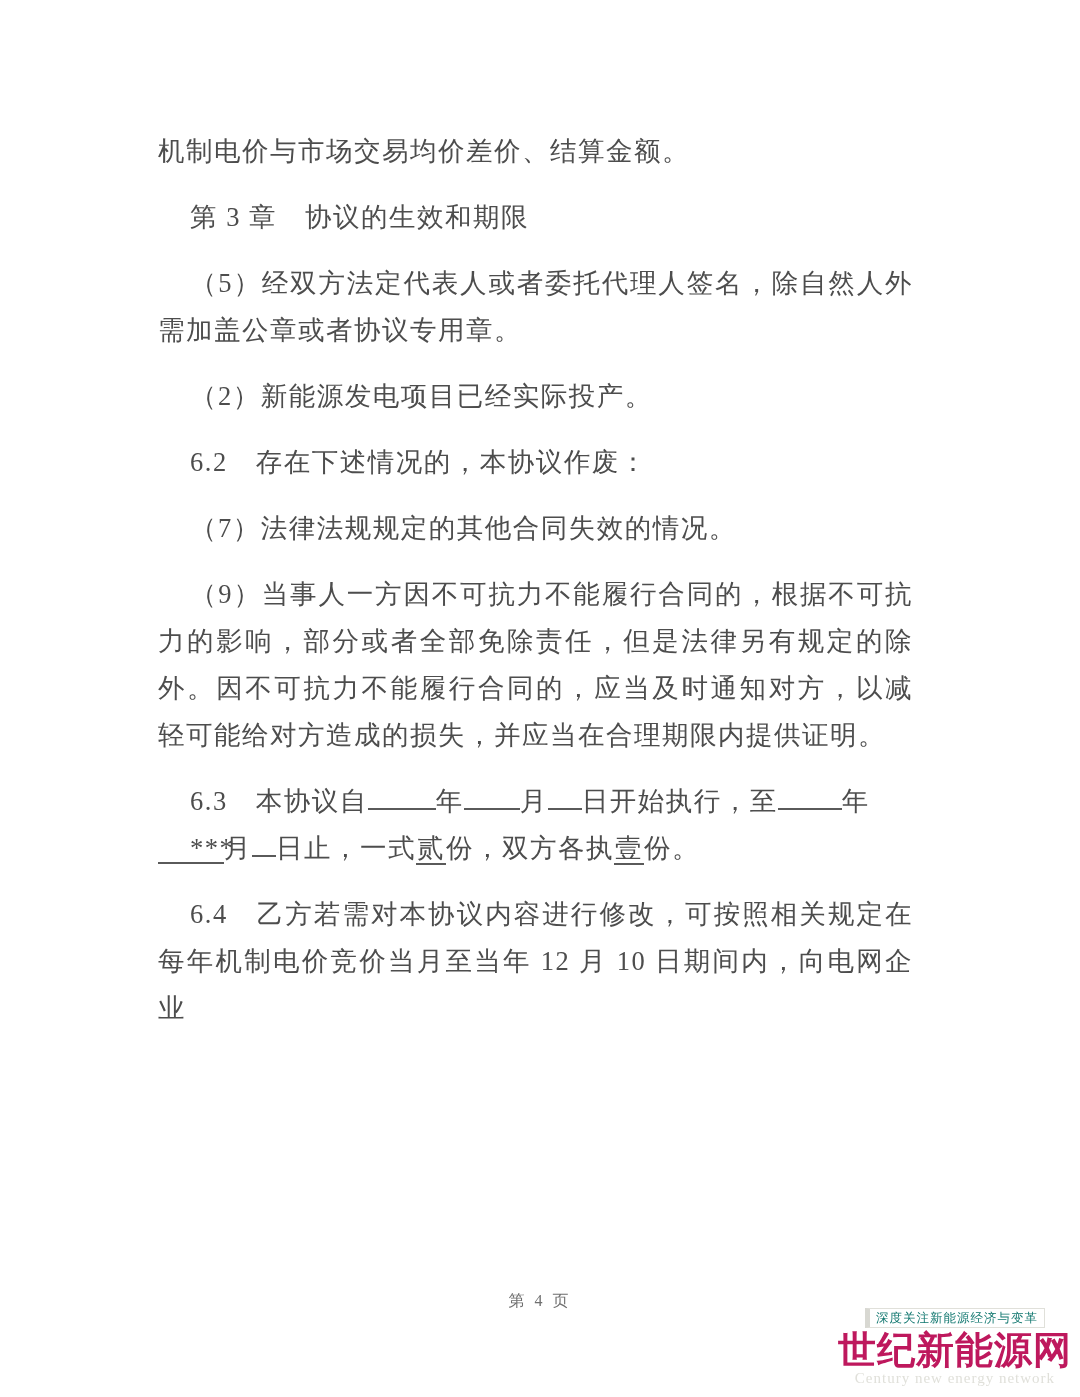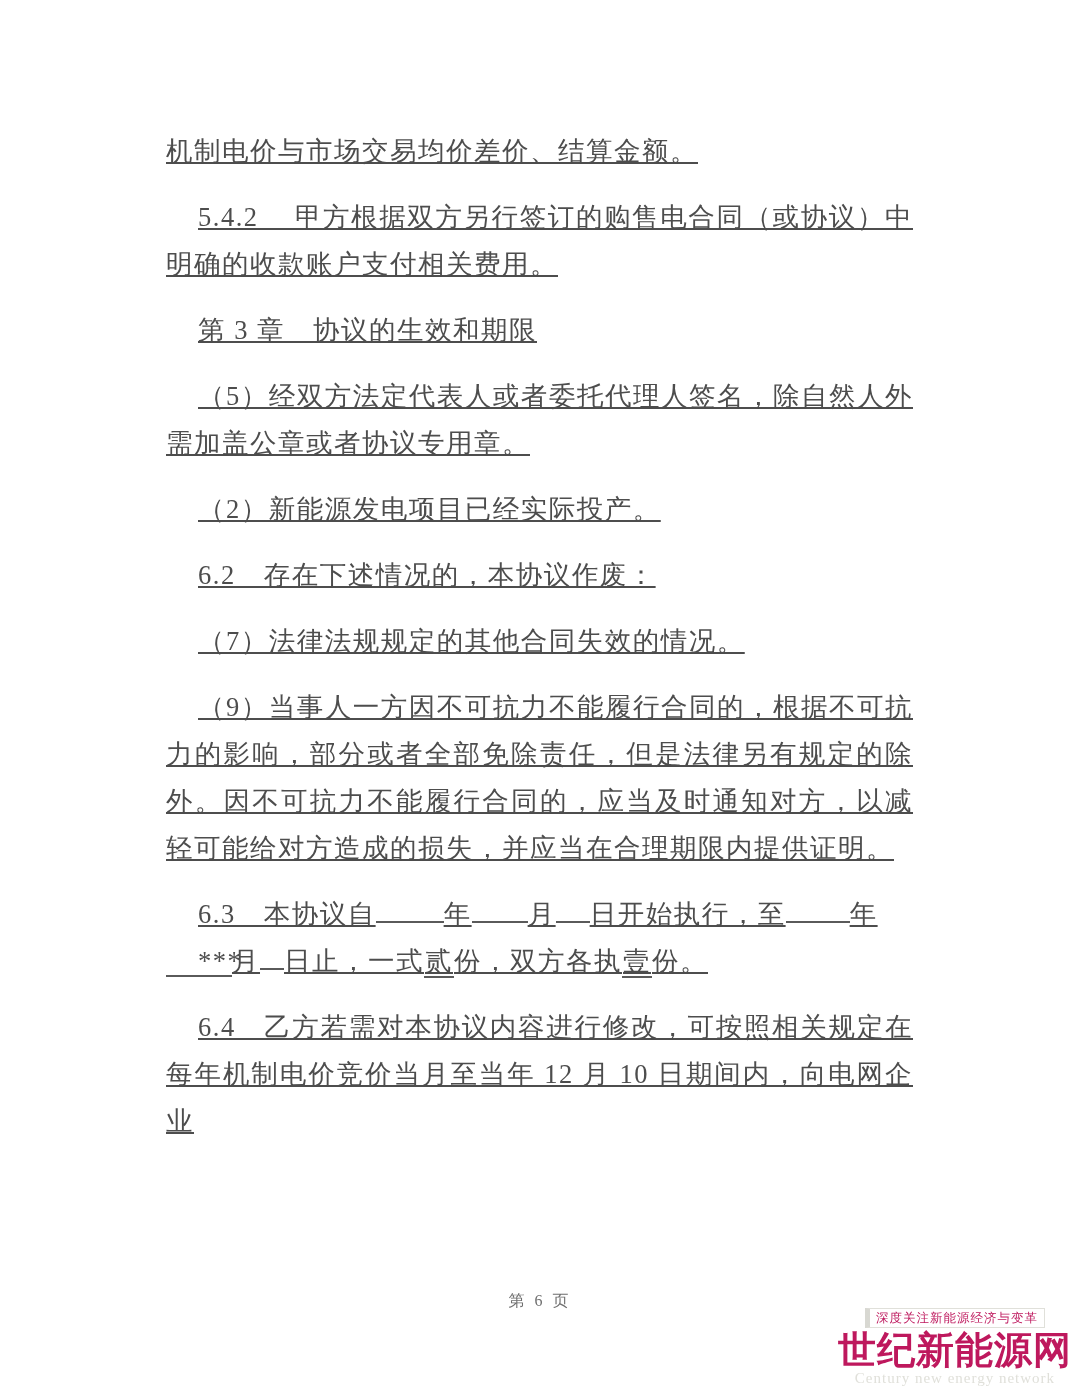--- a/index.html
+++ b/index.html
@@ -14,21 +14,21 @@
   .doc-body{
     position:absolute;
     left:158px;top:128px;
     width:755px;
     font-size:26.5px;
     line-height:47px;
     letter-spacing:1.5px;
     text-align:justify;
     text-justify:inter-ideograph;
   }
-  .para{margin:0 0 19px 8px;text-decoration:underline;}
+  .para{margin:0 0 19px 0;}
   .para.indent{text-indent:32px;}
   .u{
     border-bottom:2px solid #5a5a5a;
     padding:0 1px;
   }
   .blank{
     display:inline-block;
     border-bottom:2px solid #5a5a5a;
     height:1.02em;
     line-height:1;
@@ -53,21 +53,21 @@
     color:#e4e4df;
     line-height:1;
   }
   .wm-slogan{
     display:inline-block;
     border:1px solid #e0e0da;
     border-left:5px solid #d8d8d2;
     font-size:12.5px;
     letter-spacing:1px;
     padding:3px 6px 2px 6px;
-    color:#be185d;
+    color:#0f766e;
     font-family:"Liberation Sans","DejaVu Sans",sans-serif;
     margin-bottom:2px;
   }
   .wm-brand{
     font-size:38px;
     font-weight:bold;
     letter-spacing:1px;
     color:#be185d;
     margin:1px 0 2px 0;
     white-space:nowrap;
@@ -78,31 +78,30 @@
     color:#e0e0da;
     font-weight:normal;
   }
 </style>
 </head>
 <body>
 
 <div class="page">
   <div class="doc-body">
       <p class="para">机制电价与市场交易均价差价、结算金额。</p>
-      <p class="para indent">5.4.2　 甲方根据双方另行签订的购售电合同（或协议）中明确的收款账户支付相关费用。</p>
       <p class="para indent">第 3 章　协议的生效和期限</p>
       <p class="para indent">（5）经双方法定代表人或者委托代理人签名，除自然人外需加盖公章或者协议专用章。</p>
       <p class="para indent">（2）新能源发电项目已经实际投产。</p>
       <p class="para indent">6.2　存在下述情况的，本协议作废：</p>
       <p class="para indent">（7）法律法规规定的其他合同失效的情况。</p>
       <p class="para indent">（9）当事人一方因不可抗力不能履行合同的，根据不可抗力的影响，部分或者全部免除责任，但是法律另有规定的除外。因不可抗力不能履行合同的，应当及时通知对方，以减轻可能给对方造成的损失，并应当在合理期限内提供证明。</p>
       <p class="para indent">6.3　本协议自<span class="blank" style="width: 68px;"></span>年<span class="blank" style="width: 56px;"></span>月<span class="blank" style="width: 34px;"></span>日开始执行，至<span class="blank" style="width: 64px;"></span>年<br><span class="blank" style="width: 66px;">***</span>月<span class="blank" style="width: 24px;"></span>日止，一式<span class="u">贰</span>份，双方各执<span class="u">壹</span>份。</p>
       <p class="para indent">6.4　乙方若需对本协议内容进行修改，可按照相关规定在每年机制电价竞价当月至当年 12 月 10 日期间内，向电网企业</p>
     </div>
 
-  <div class="footer">第 6 页</div>
+  <div class="footer">第 4 页</div>
 
   <div class="watermark">
     <div class="wm-slogan">深度关注新能源经济与变革</div>
     <div class="wm-brand">世纪新能源网</div>
     <div class="wm-en">Century new energy network</div>
   </div>
 </div>
 
 </body></html>

